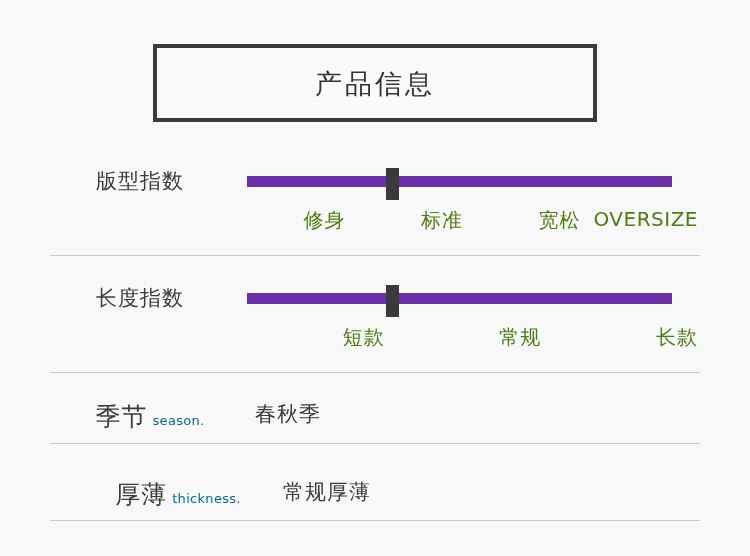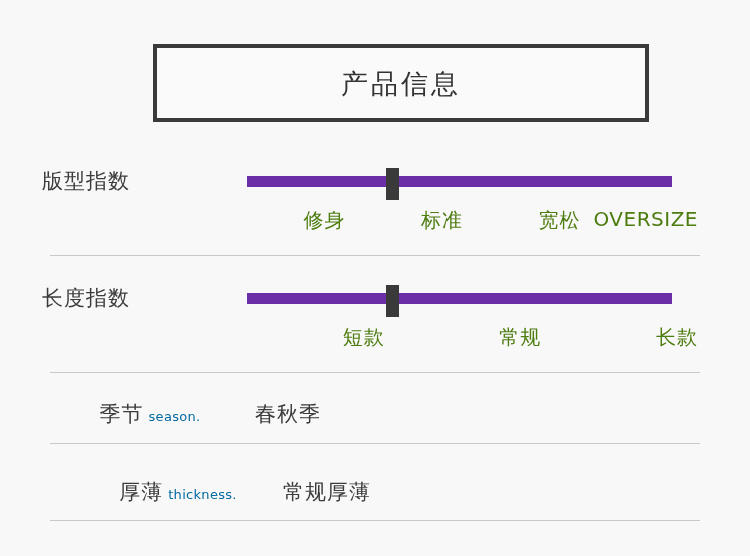--- a/index.html
+++ b/index.html
@@ -21,21 +21,21 @@
     width: 750px;
     height: 556px;
     background: #f8f8f8;
   }
 
   
   .title-box {
     position: absolute;
     left: 153px;
     top: 44px;
-    width: 496px;
+    width: 444px;
     height: 78px;
     box-sizing: border-box;
     border: 4px solid #3a3a3a;
     background: #fafafa;
     display: flex;
     align-items: center;
     justify-content: center;
   }
   .title-text {
     font-size: 27px;
@@ -48,23 +48,24 @@
   .slider-row {
     position: absolute;
     left: 0;
     width: 750px;
   }
   .row-fit  { top: 155px; }
   .row-len  { top: 272px; }
 
   .row-label {
     position: absolute;
-    left: 42px;
+    left: 50px;
     width: 180px;
     top: 12px;
+    text-align: center;
     font-size: 21px;
     color: #3b3b3b;
     letter-spacing: 1px;
   }
 
   .track-wrap {
     position: absolute;
     left: 247px;
     top: 0;
     width: 425px;
@@ -117,21 +118,21 @@
   .row-thickness { top: 478px; margin-left: 28px; }
 
   .info-label {
     position: absolute;
     left: 50px;
     width: 200px;
     text-align: center;
     white-space: nowrap;
   }
   .info-label .cn {
-    font-size: 21px;
+    font-size: 25px;
     color: #3b3b3b;
     letter-spacing: 1px;
   }
   .info-label .en {
     font-size: 13px;
     color: #0369a1;
     letter-spacing: 0.3px;
     margin-left: 5px;
   }
   .info-value {

